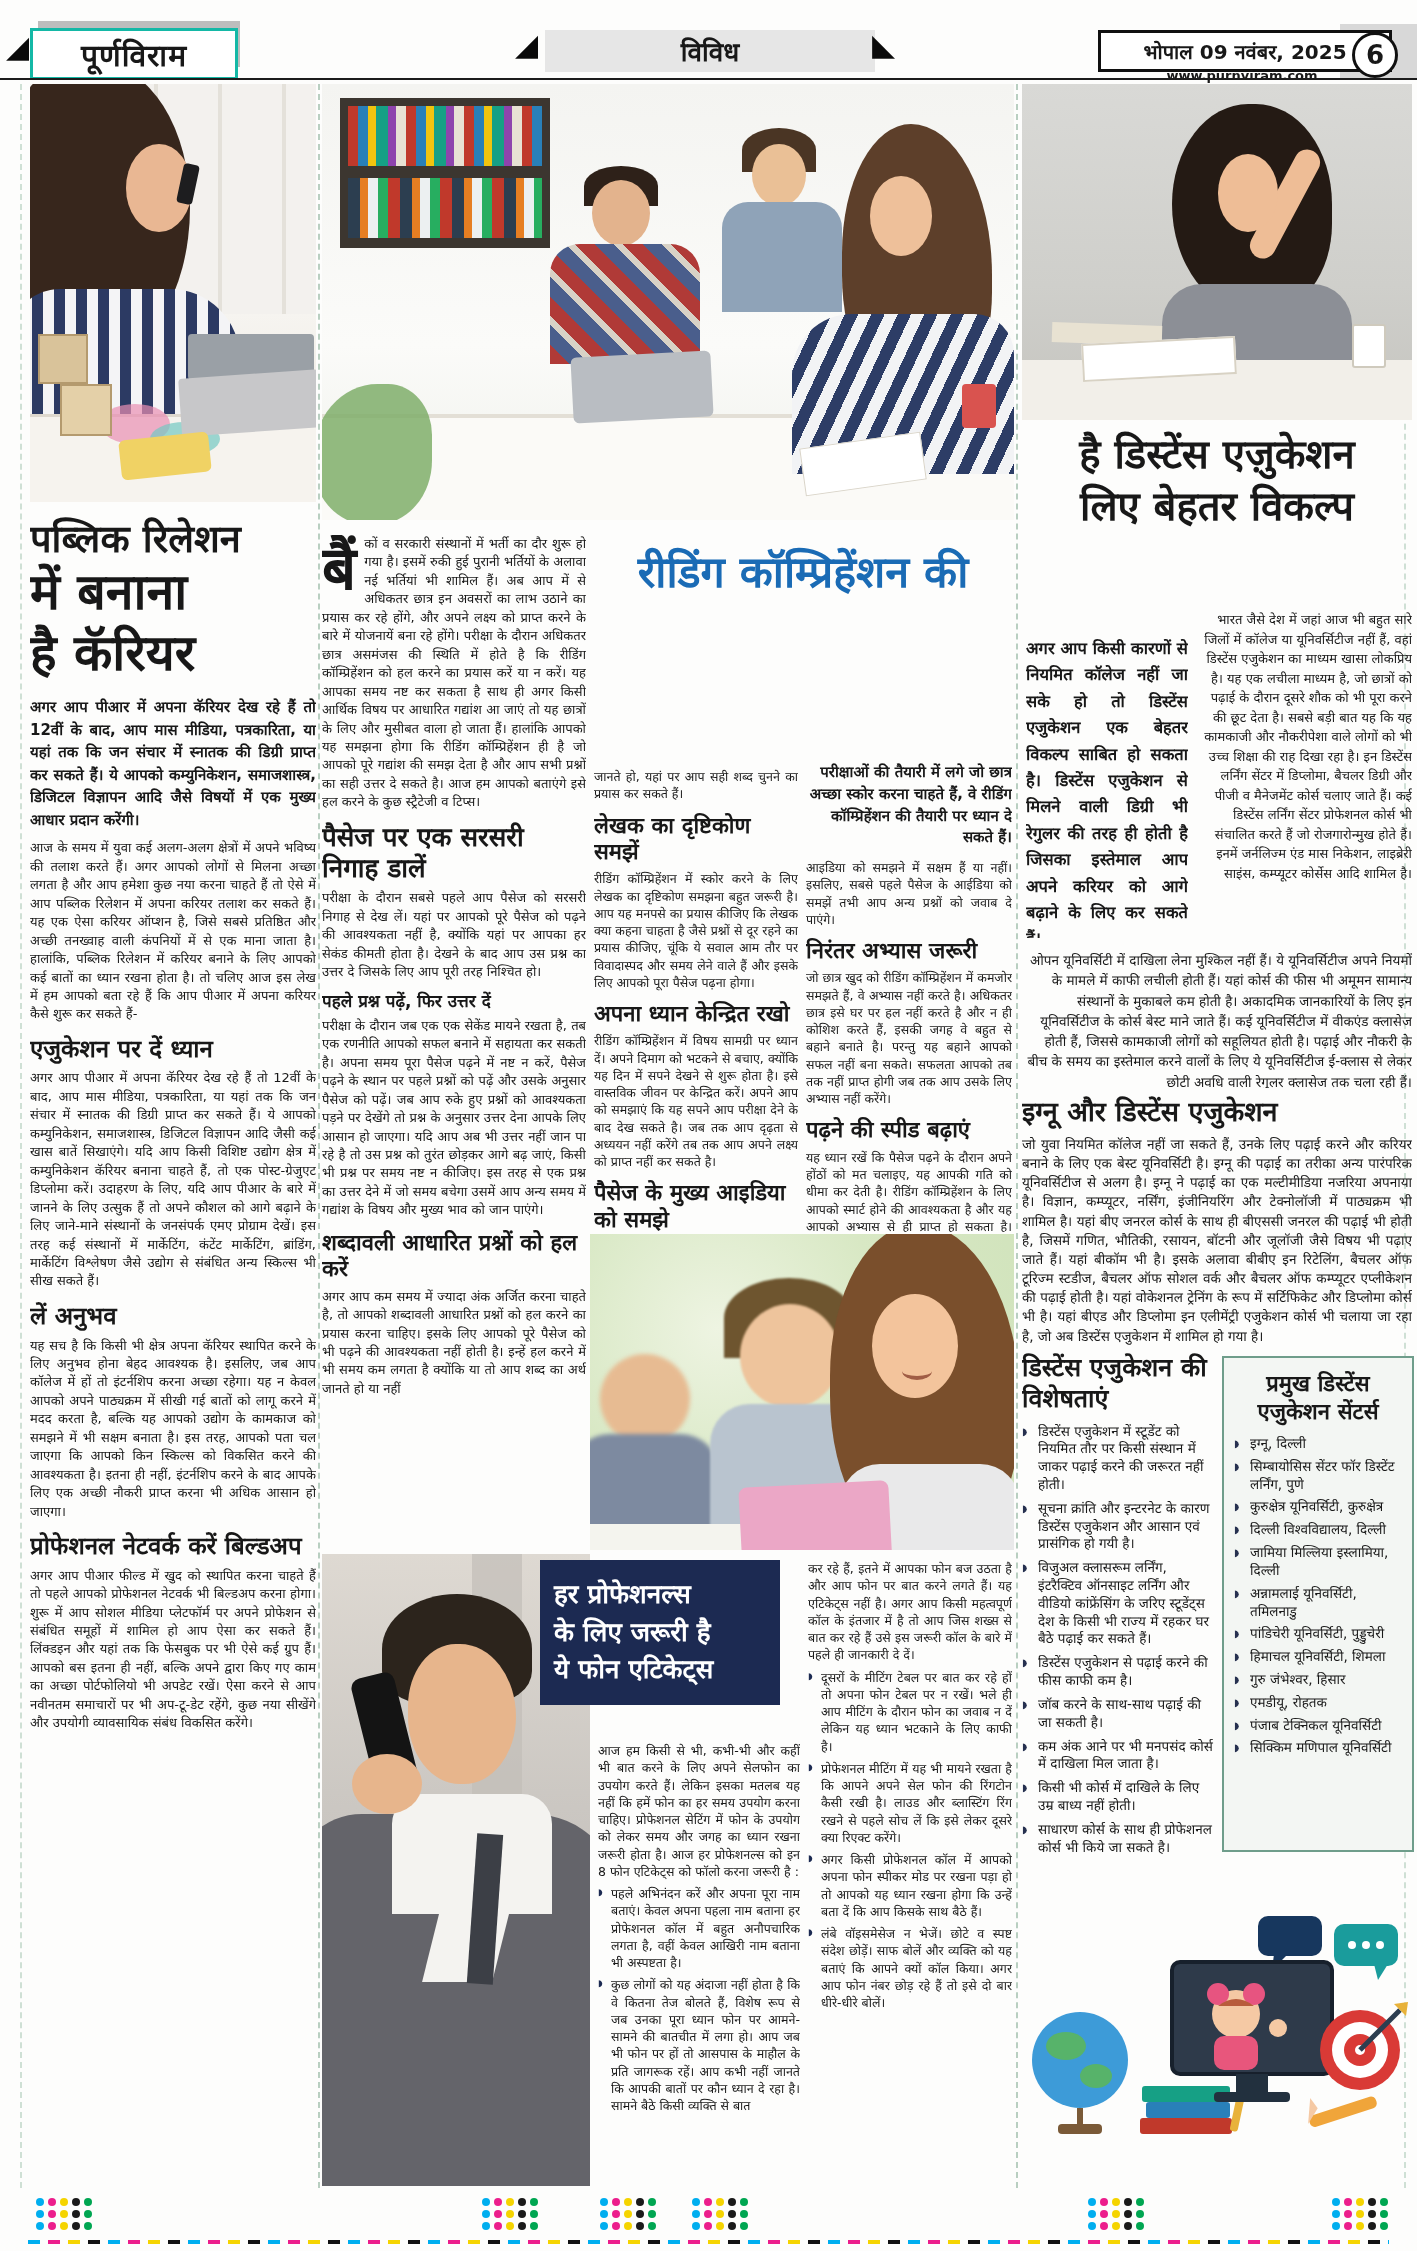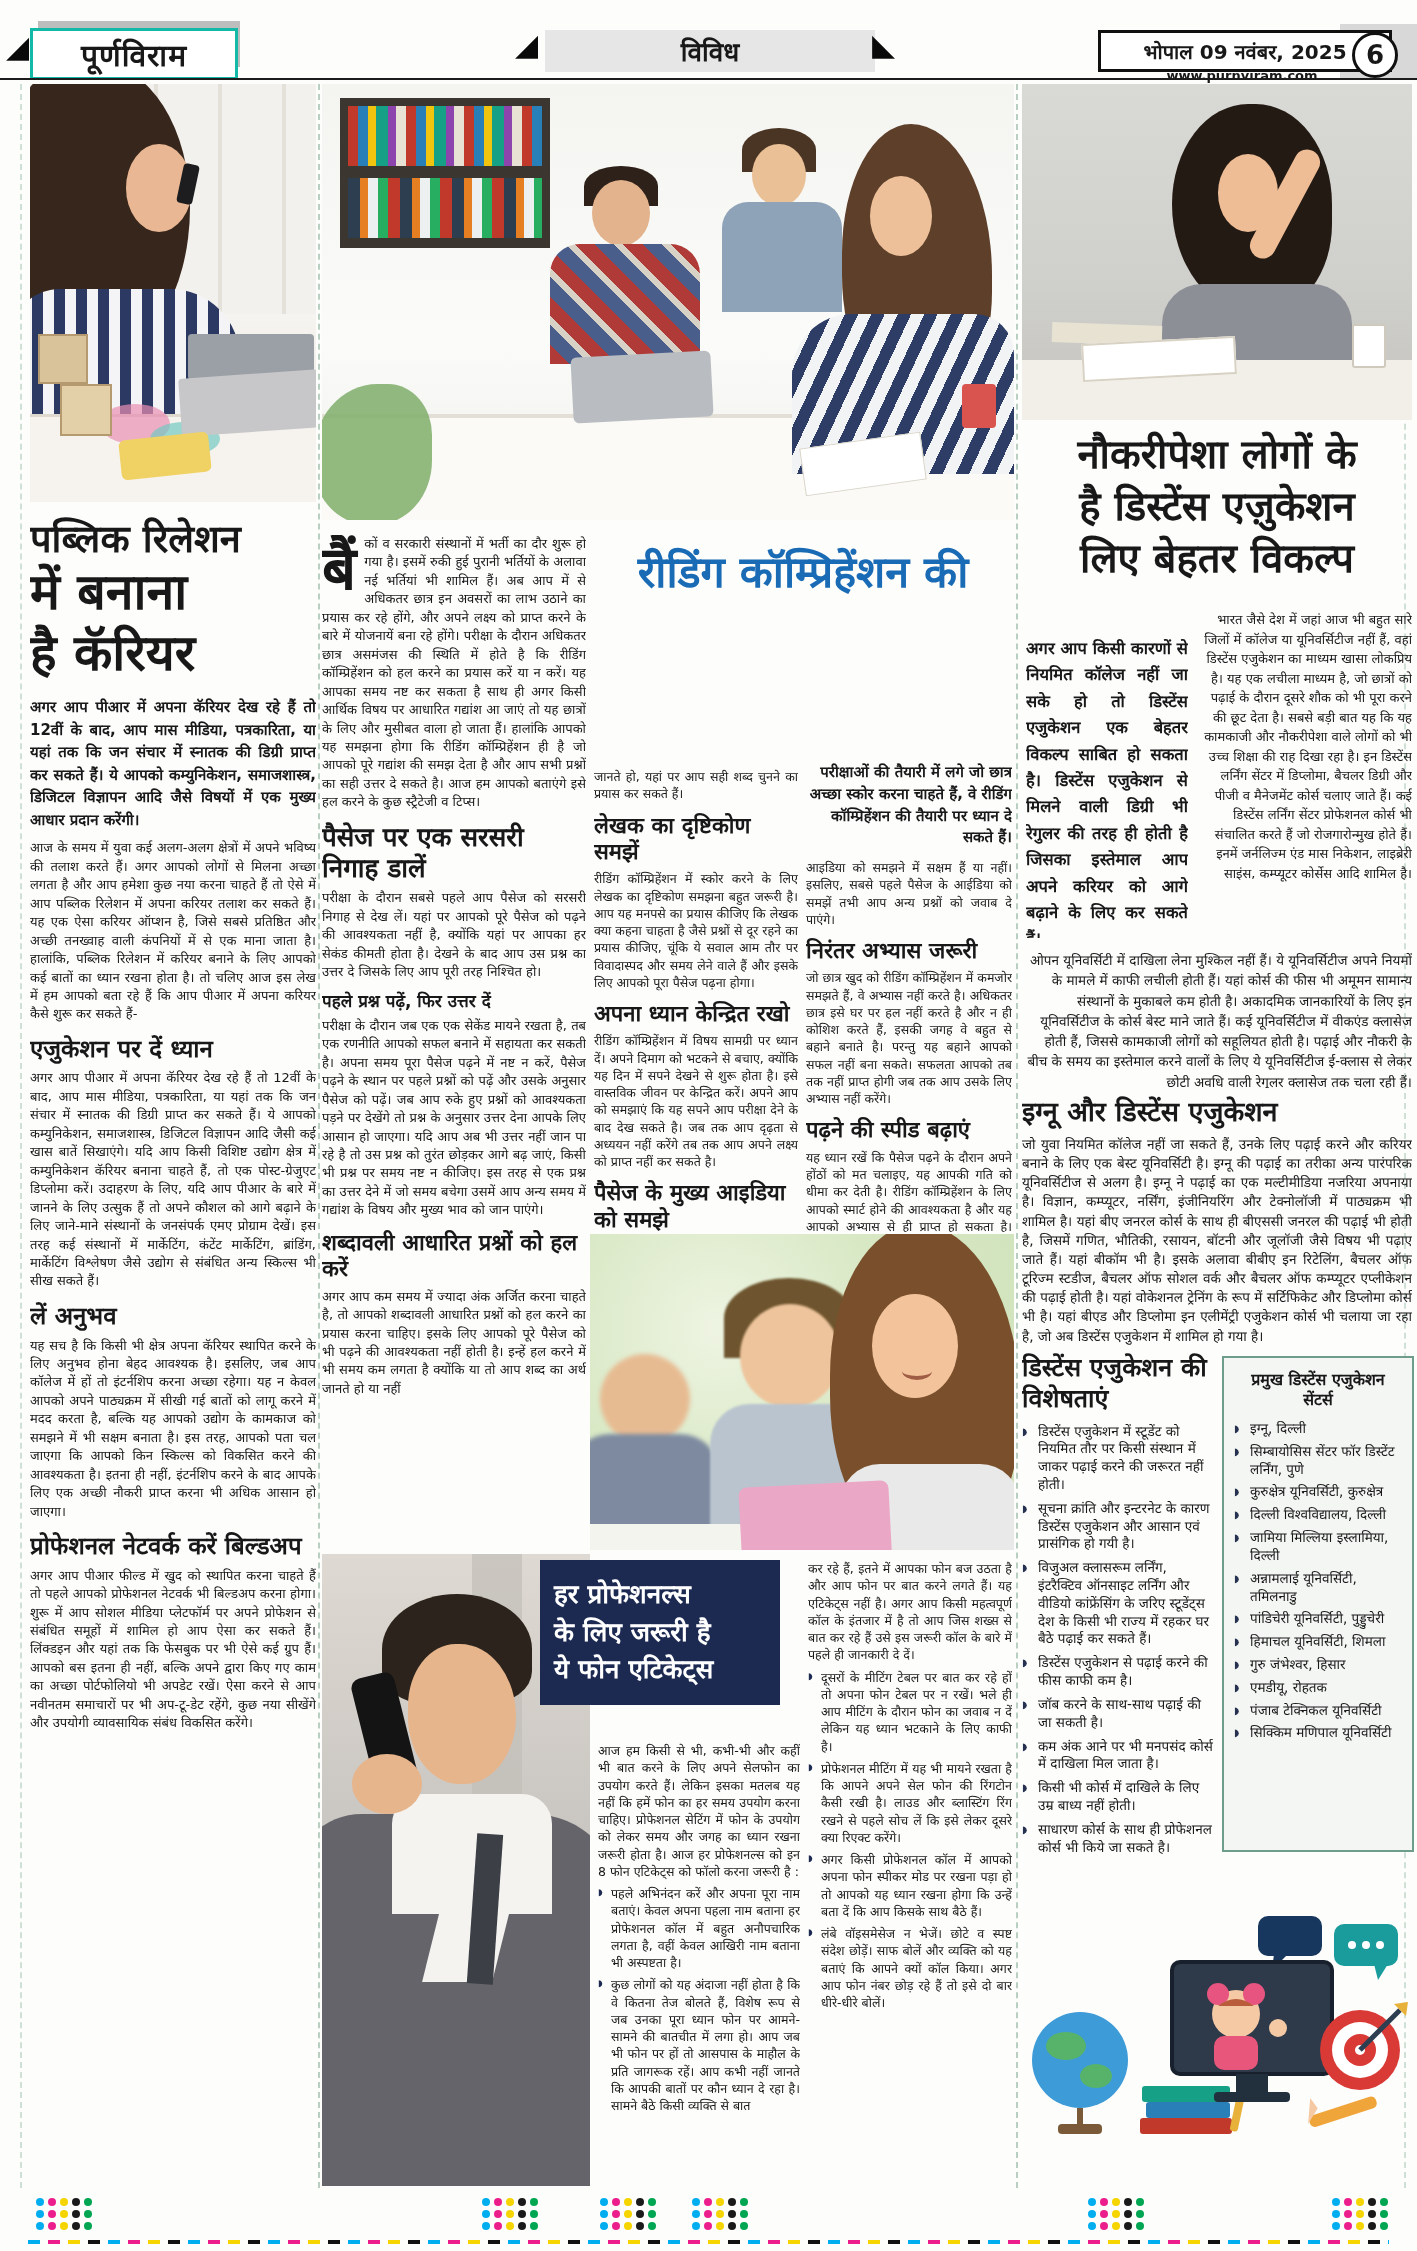--- a/index.html
+++ b/index.html
@@ -128,21 +128,21 @@
   .phone-bullets li::before{content:"◗";position:absolute;left:0;top:1px;font-size:9px;color:#1c2a52;}
   
   .dist-hl{font-size:40px;font-weight:800;line-height:1.3;text-align:center;}
   .bold-intro{font-size:16.5px;font-weight:800;line-height:1.6;text-align:justify;}
   .right-text{font-size:13px;line-height:1.5;text-align:right;}
   .ignou-h{font-size:27px;font-weight:800;margin:0 0 6px;}
   .feat-h{font-size:25px;font-weight:800;line-height:1.25;margin:0 0 8px;}
   .feat-list li{position:relative;padding-left:16px;margin:6px 0;font-size:13.5px;line-height:1.32;}
   .feat-list li::before{content:"◗";position:absolute;left:0;top:2px;font-size:10px;color:#26304f;}
   .centers-box{background:#f3f6f3;border:2px solid #6f9d8b;padding:12px 10px;}
-  .centers-h{font-size:16px;font-weight:800;line-height:1.25;text-align:center;margin-bottom:10px;}
+  .centers-h{font-size:22px;font-weight:800;line-height:1.25;text-align:center;margin-bottom:10px;}
   .centers-box .feat-list li{font-size:13.5px;margin:5px 0;}
   
   .dots{display:grid;grid-template-columns:repeat(5,8px);grid-auto-rows:8px;gap:4px;}
   .dots i{border-radius:50%;display:block;}
   .dots i:nth-child(5n+1){background:#00aeef;} .dots i:nth-child(5n+2){background:#ec1e8c;}
   .dots i:nth-child(5n+3){background:#f5d400;} .dots i:nth-child(5n+4){background:#1a1a1a;}
   .dots i:nth-child(5n+5){background:#00a651;}
   .cmyk-line{height:4px;background:repeating-linear-gradient(90deg,#00aeef 0 12px,transparent 12px 20px,#ec1e8c 20px 32px,transparent 32px 40px,#f5d400 40px 52px,transparent 52px 60px,#111 60px 72px,transparent 72px 80px);}
 </style>
 </head>
@@ -316,21 +316,20 @@
     <div class="arm"></div>
     <div class="face"></div>
   <div class="top"></div>
     <div class="desk"></div>
     <div class="book2"></div>
     <div class="book"></div>
     <div class="cup"></div>
 </div>
 
 <div class="abs dist-hl" style="left:1022px;top:428px;width:390px;">
-  <span style="display:block;">नौकरीपेशा लोगों के</span>
   <span style="display:block;">है डिस्टेंस एज़ुकेशन</span>
   <span style="display:block;">लिए बेहतर विकल्प</span>
 </div>
 
 <div class="abs bold-intro" style="left:1026px;top:636px;width:162px;height:302px;overflow:hidden;">अगर आप किसी कारणों से नियमित कॉलेज नहीं जा सके हो तो डिस्टेंस एजुकेशन एक बेहतर विकल्प साबित हो सकता है। डिस्टेंस एजुकेशन से मिलने वाली डिग्री भी रेगुलर की तरह ही होती है जिसका इस्तेमाल आप अपने करियर को आगे बढ़ाने के लिए कर सकते हैं।</div>
 <div class="abs right-text" style="left:1196px;top:610px;width:216px;height:336px;overflow:hidden;">भारत जैसे देश में जहां आज भी बहुत सारे जिलों में कॉलेज या यूनिवर्सिटीज नहीं हैं, वहां डिस्टेंस एजुकेशन का माध्यम खासा लोकप्रिय है। यह एक लचीला माध्यम है, जो छात्रों को पढ़ाई के दौरान दूसरे शौक को भी पूरा करने की छूट देता है। सबसे बड़ी बात यह कि यह कामकाजी और नौकरीपेशा वाले लोगों को भी उच्च शिक्षा की राह दिखा रहा है। इन डिस्टेंस लर्निंग सेंटर में डिप्लोमा, बैचलर डिग्री और पीजी व मैनेजमेंट कोर्स चलाए जाते हैं। कई डिस्टेंस लर्निंग सेंटर प्रोफेशनल कोर्स भी संचालित करते हैं जो रोजगारोन्मुख होते हैं। इनमें जर्नलिज्म एंड मास निकेशन, लाइब्रेरी साइंस, कम्प्यूटर कोर्सेस आदि शामिल है।</div>
 <div class="abs right-text" style="left:1022px;top:950px;width:390px;height:138px;overflow:hidden;font-size:13.5px;">ओपन यूनिवर्सिटी में दाखिला लेना मुश्किल नहीं हैं। ये यूनिवर्सिटीज अपने नियमों के मामले में काफी लचीली होती हैं। यहां कोर्स की फीस भी अमूमन सामान्य संस्थानों के मुकाबले कम होती है। अकादमिक जानकारियों के लिए इन यूनिवर्सिटीज के कोर्स बेस्ट माने जाते हैं। कई यूनिवर्सिटीज में वीकएंड क्लासेज होती हैं, जिससे कामकाजी लोगों को सहूलियत होती है। पढ़ाई और नौकरी के बीच के समय का इस्तेमाल करने वालों के लिए ये यूनिवर्सिटीज ई-क्लास से लेकर छोटी अवधि वाली रेगुलर क्लासेज तक चला रही हैं।</div>
 
 <div class="abs" style="left:1022px;top:1092px;width:390px;height:256px;overflow:hidden;">
   <h3 class="ignou-h">इग्नू और डिस्टेंस एजुकेशन</h3>

